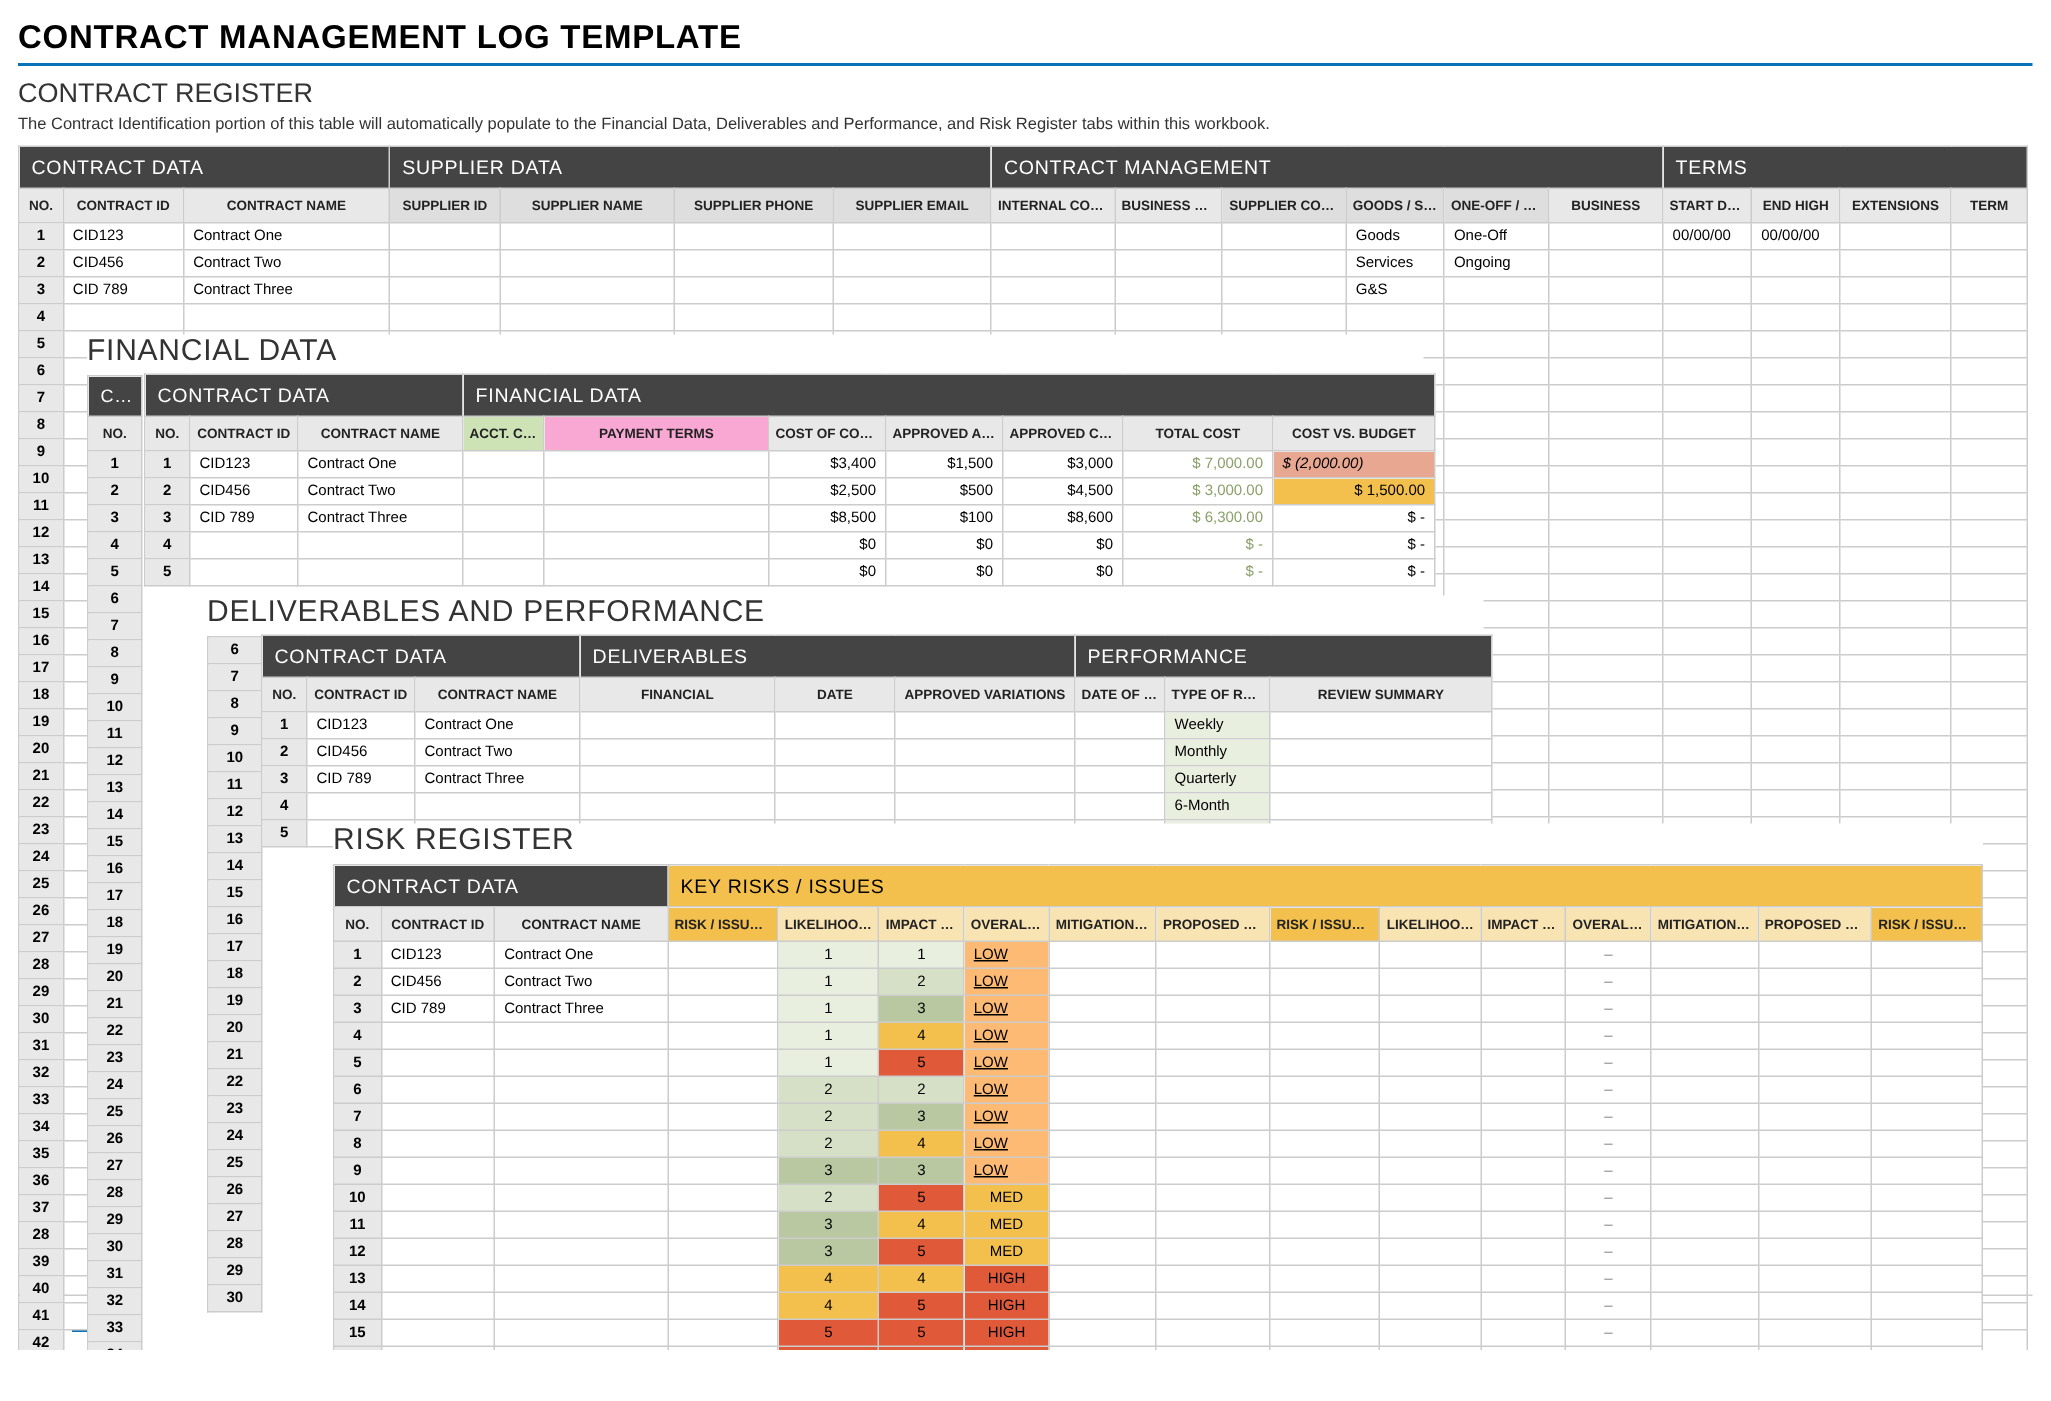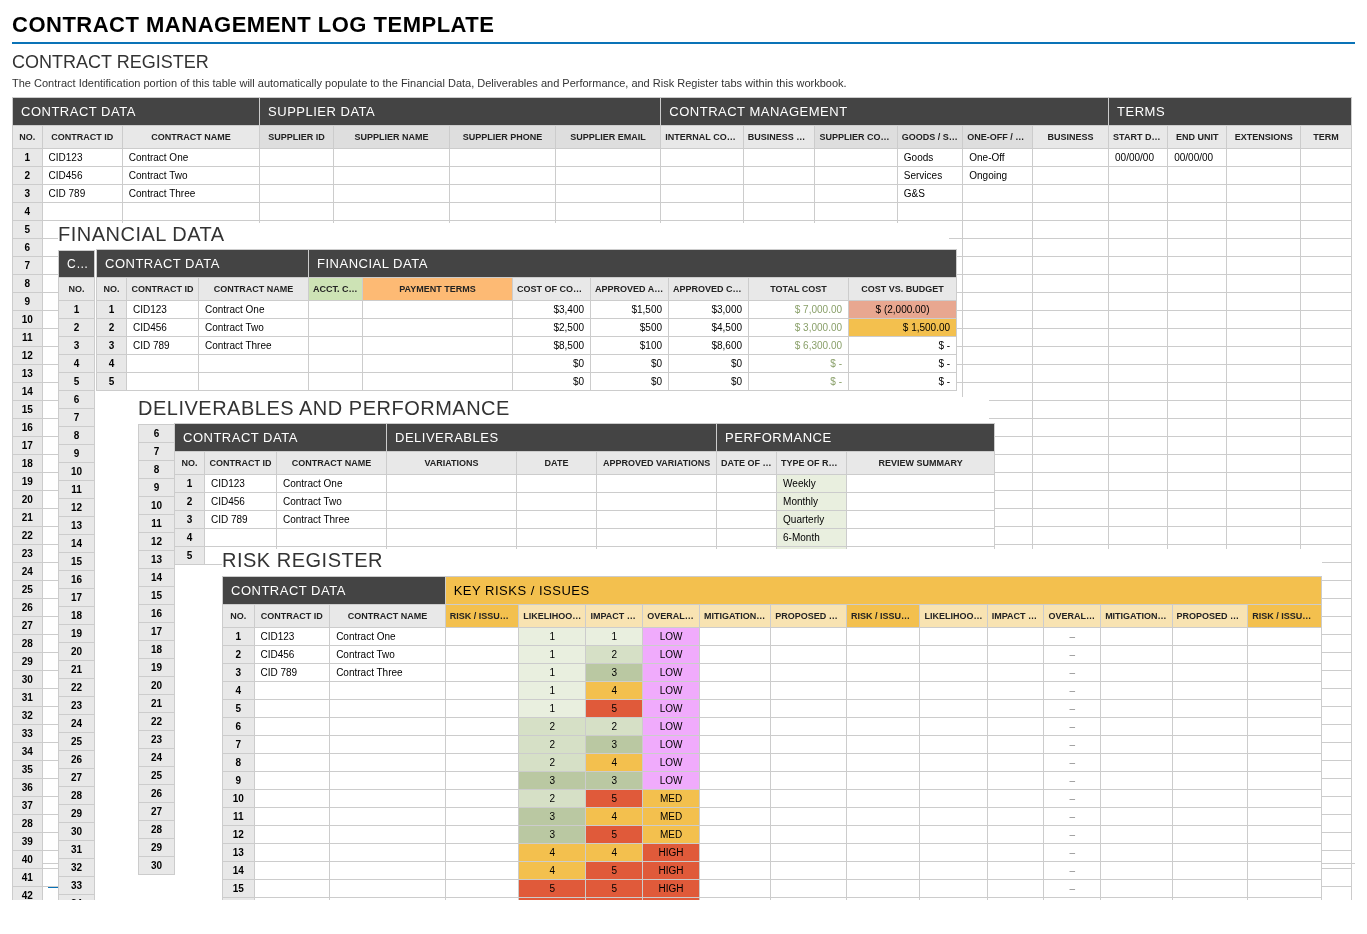--- a/index.html
+++ b/index.html
@@ -13,29 +13,29 @@
   .tbl { border-collapse: collapse; table-layout: fixed; }
   .tbl td, .tbl th { border: 1px solid #ccc; white-space: nowrap; overflow: hidden; text-overflow: ellipsis; }
   .grp-hdr td { background: #444; color: #fff; font-size: 13px; padding: 6px 8px; font-weight: 300; letter-spacing: 0.5px; }
   .col-hdr th { background: #e8e8e8; color: #222; font-size: 9px; font-weight: bold; text-align: center; padding: 6px 4px; }
   .rownum { background: #e8e8e8; font-weight: bold; text-align: center; font-size: 9px; }
   .cell { padding: 3px 6px; font-size: 10px; }
   .num { text-align: right; }
 
   .sec-title { font-size: 20px; color: #333; font-weight: 300; letter-spacing: 0.5px; margin-bottom: 4px; }
 
-  .risk-low { background: #f0abfc; text-align: center; }
+  .risk-low { background: #fdba74; text-align: left; text-decoration: underline; }
   .risk-med { background: #f3c04e; text-align: center; }
   .risk-high { background: #e05a3a; color: #000; text-align: center; }
   .lvl1 { background: #e9efdf; text-align: center; }
   .lvl2 { background: #d6e0c6; text-align: center; }
   .lvl3 { background: #bac8a2; text-align: center; }
   .lvl4 { background: #f3c04e; text-align: center; }
   .lvl5 { background: #e05a3a; text-align: center; }
-  .neg { background: #e8a790; text-align: center; }
+  .neg { background: #e8a790; text-align: left; font-style: italic; }
   .pos { background: #f3c04e; text-align: right; }
   .dash { text-align: center; color: #888; }
 
   
   .overlay { position: absolute; background: #fff; }
 
   
   .ws-tabs { display: flex; align-items: center; margin-top: 6px; border-top: 1px solid #ccc; padding-top: 2px; }
   .ws-tabs .arrow { width: 18px; text-align: center; color: #888; }
   .ws-tab { padding: 4px 14px; font-size: 11px; color: #0a73b7; cursor: pointer; }
@@ -88,21 +88,21 @@
           <th style="background: rgb(222, 222, 222);">SUPPLIER NAME</th>
           <th style="background: rgb(222, 222, 222);">SUPPLIER PHONE</th>
           <th style="background: rgb(222, 222, 222);">SUPPLIER EMAIL</th>
           <th>INTERNAL CONTRACT MANAGER</th>
           <th>BUSINESS UNIT</th>
           <th style="background: rgb(222, 222, 222);">SUPPLIER CONTRACT MANAGER</th>
           <th style="background: rgb(222, 222, 222);">GOODS / SERVICES</th>
           <th style="background: rgb(222, 222, 222);">ONE-OFF / ONGOING</th>
           <th>BUSINESS</th>
           <th>START DATE</th>
-          <th>END UNIT</th>
+          <th>END HIGH</th>
           <th>EXTENSIONS</th>
           <th>TERM</th>
         </tr>
   </tbody>
       <tbody id="main-body">
         <tr style="height: 14px;">
           <td class="rownum cell">1</td>
           <td class="cell">CID123</td>
           <td class="cell">Contract One</td>
           <td class="cell"></td>
@@ -1123,21 +1123,21 @@
     <tbody>
           <tr class="grp-hdr">
       <td colspan="3">CONTRACT DATA</td>
       <td colspan="7">FINANCIAL DATA</td>
     </tr>
     <tr class="col-hdr" id="fin-hdr">
             <th>NO.</th>
             <th>CONTRACT ID</th>
             <th>CONTRACT NAME</th>
             <th style="background: rgb(205, 227, 181);">ACCT. CODE</th>
-            <th style="background: #fdba74;">PAYMENT TERMS</th>
+            <th style="background: #f9a8d4;">PAYMENT TERMS</th>
             <th>COST OF CONTRACT</th>
             <th>APPROVED ADD'L COSTS</th>
             <th>APPROVED CONTRACT BUDGET</th>
             <th>TOTAL COST</th>
             <th>COST VS. BUDGET</th>
           </tr>
     </tbody>
         <tbody id="fin-body">
           <tr style="height: 15px;">
             <td class="cell rownum">1</td>
@@ -1331,21 +1331,21 @@
     <tbody>
           <tr class="grp-hdr">
       <td colspan="3">CONTRACT DATA</td>
       <td colspan="3">DELIVERABLES</td>
       <td colspan="3">PERFORMANCE</td>
     </tr>
     <tr class="col-hdr" id="dp-hdr">
             <th>NO.</th>
             <th>CONTRACT ID</th>
             <th>CONTRACT NAME</th>
-            <th>VARIATIONS</th>
+            <th>FINANCIAL</th>
             <th>DATE</th>
             <th>APPROVED VARIATIONS</th>
             <th>DATE OF REVIEW</th>
             <th>TYPE OF REVIEW</th>
             <th>REVIEW SUMMARY</th>
           </tr>
     </tbody>
         <tbody id="dp-body">
           <tr style="height: 15px;">
             <td class="cell rownum">1</td>

